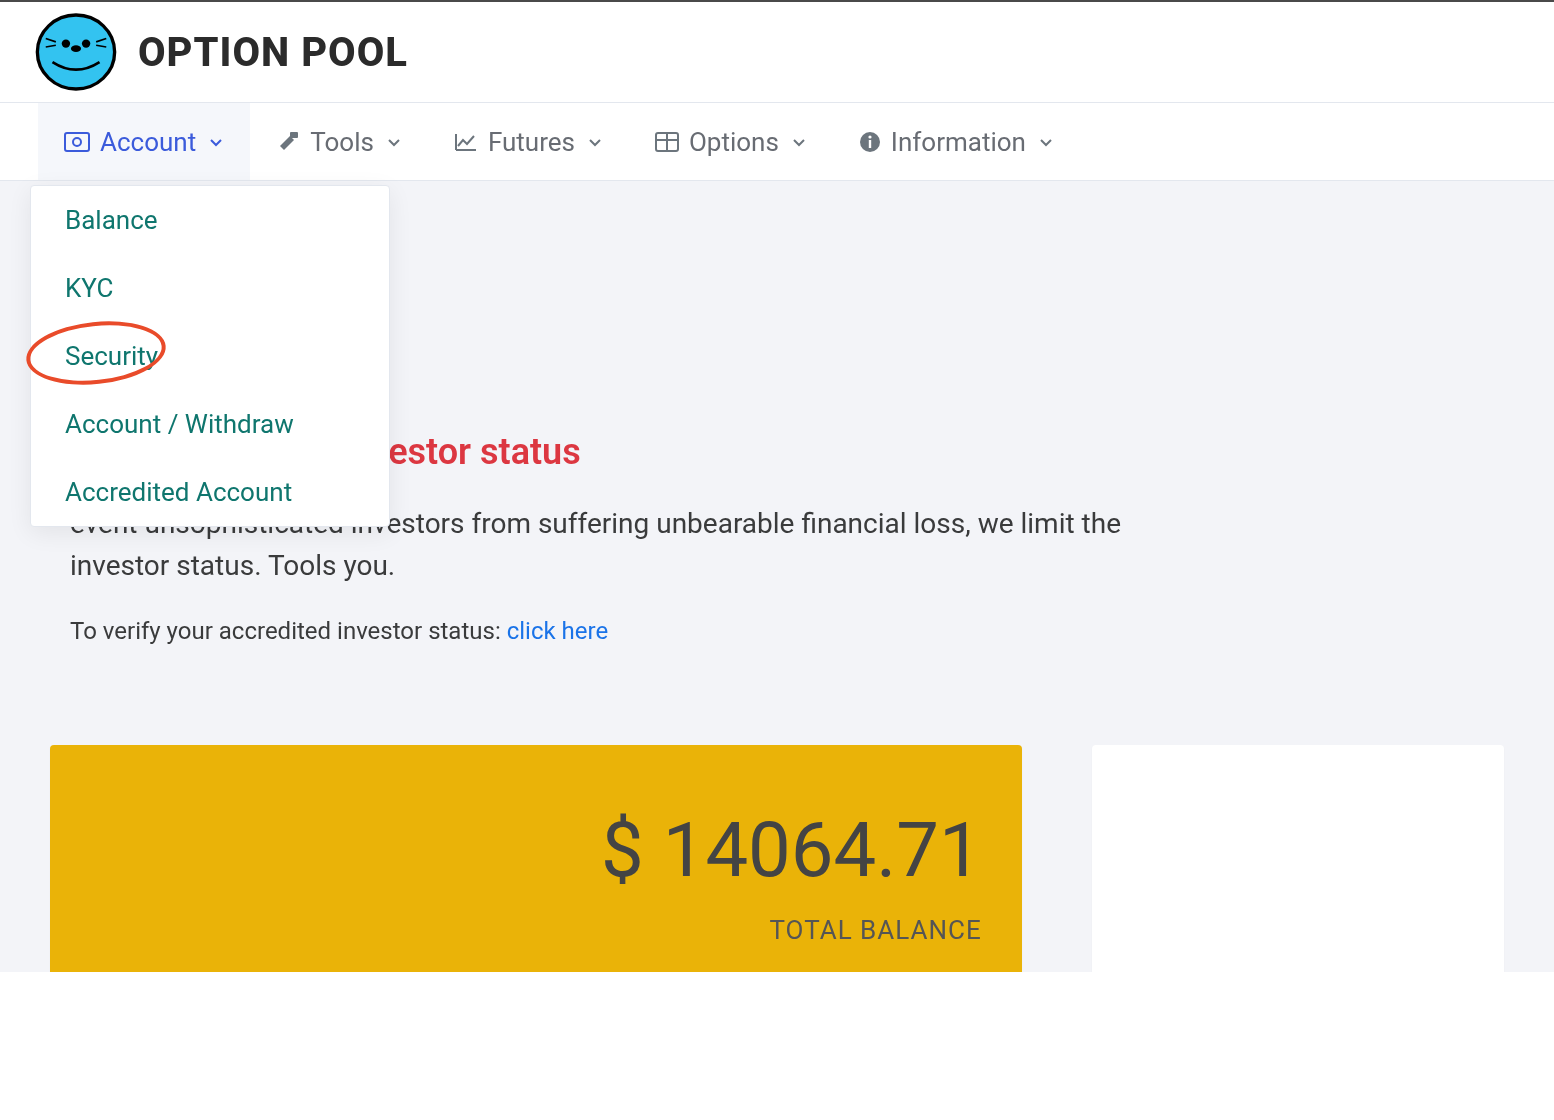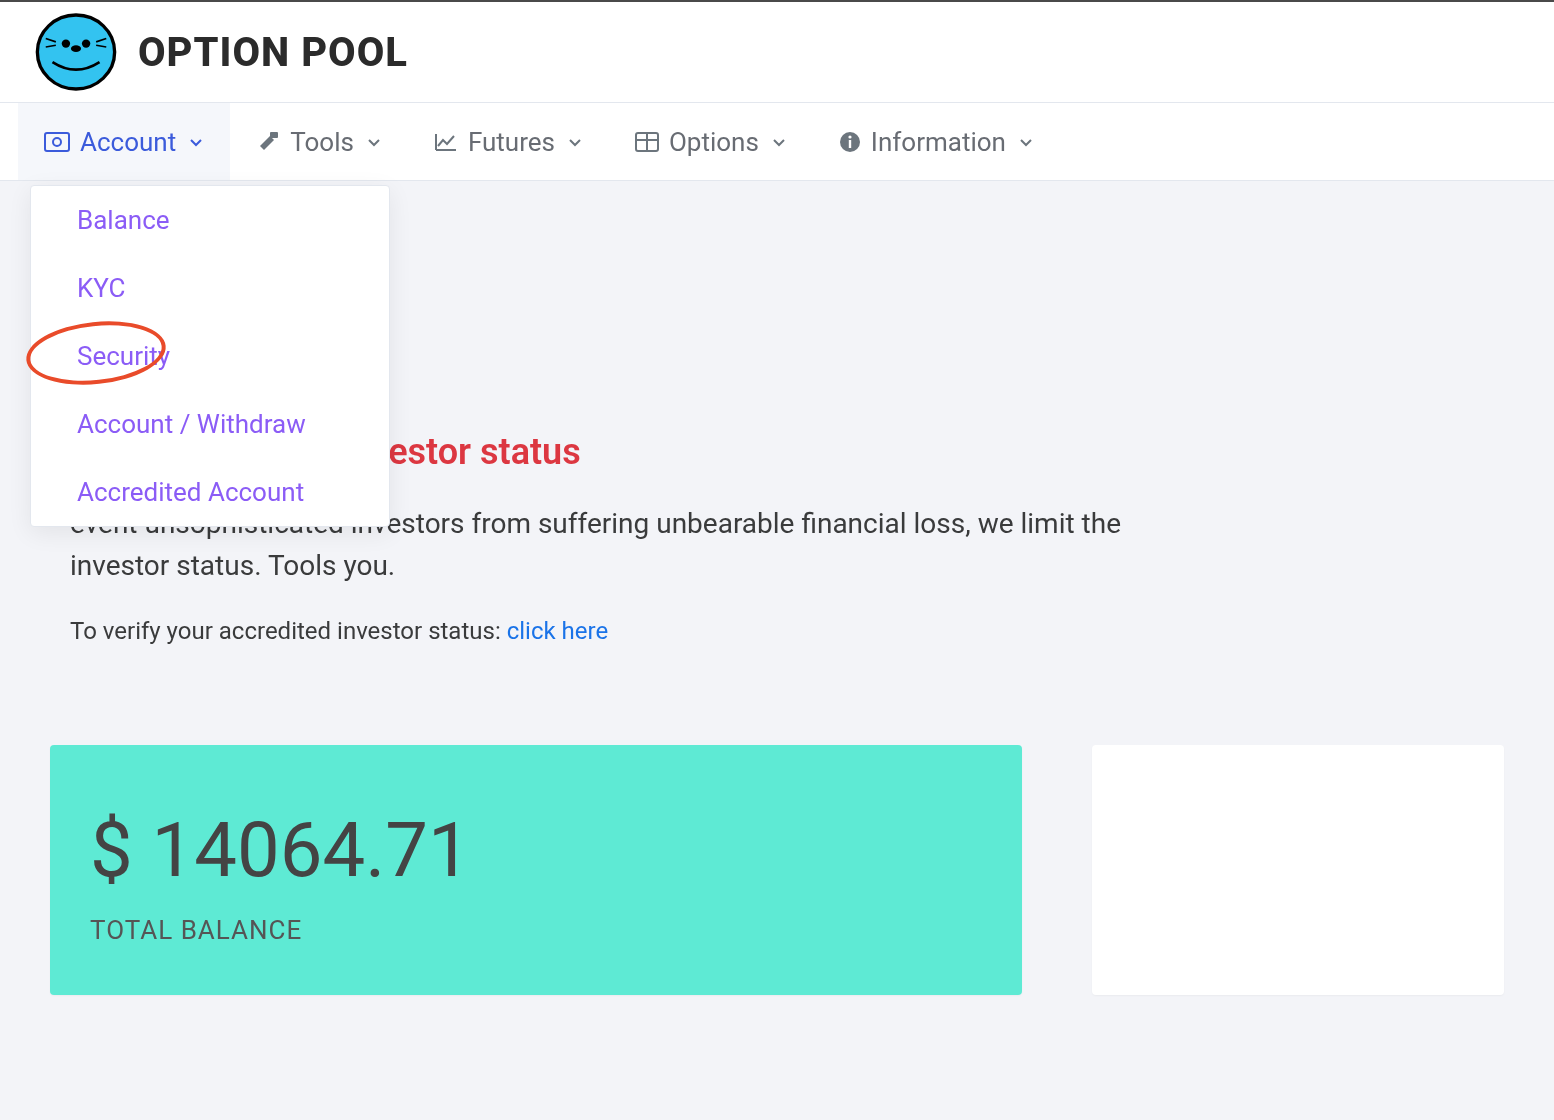--- a/index.html
+++ b/index.html
@@ -15,37 +15,37 @@
   }
   *{box-sizing:border-box;}
   html,body{margin:0;padding:0;}
   body{
     width:1554px;
     background:#ffffff;
     font-family:-apple-system,BlinkMacSystemFont,"Segoe UI",Roboto,"Helvetica Neue",Arial,sans-serif;
     color:var(--ink);
     overflow:hidden;
   }
-  .viewport{width:1554px;height:1120px;position:relative;}
+  .viewport{width:1554px;height:972px;position:relative;}
   .topbar-line{height:2px;background:#4a4a4a;}
   
   .brand-row{
     display:flex;align-items:center;gap:20px;
     padding:8px 26px 8px 34px;
   }
   .logo-wrap{width:84px;height:84px;border-radius:50%;position:relative;}
   .brand-name{
     font-size:40px;font-weight:800;letter-spacing:1px;color:#2b2b2b;
   }
   .brand-divider{height:1px;background:var(--line);}
 
   
   .navbar{
     display:flex;align-items:stretch;
-    padding-left:18px;
+    padding-left:38px;
     background:#ffffff;
     border-bottom:1px solid var(--line);
     height:78px;
   }
   .nav-item{
     display:flex;align-items:center;gap:10px;
     padding:0 26px;
     font-size:26px;
     color:var(--gray);
     cursor:pointer;
@@ -70,23 +70,23 @@
     position:absolute;
     left:30px;top:185px;
     width:360px;
     background:#fff;
     border:1px solid var(--line);
     border-radius:4px;
     box-shadow:0 6px 24px rgba(0,0,0,.07);
     z-index:10;
   }
   .dropdown .dd-item{
-    padding:19px 46px;
+    padding:19px 34px;
     font-size:26px;
-    color:#8b5cf6;
+    color:#0f766e;
     cursor:pointer;
   }
   .circle-annot{
     position:absolute;
     left:26px;top:322px;
     width:140px;height:62px;
     border:4px solid #e94b2a;
     border-radius:50%;
     transform:rotate(-6deg);
     z-index:11;
@@ -106,26 +106,26 @@
   }
   .notice-line2{margin-top:30px;font-size:24px;color:#3a3b3c;}
   .link{color:var(--link);cursor:pointer;}
 
   
   .cards-row{
     display:flex;gap:70px;
     padding:100px 50px 0 50px;
   }
   .card{
-    background:#5eead4;
+    background:#eab308;
     border-radius:4px;
     box-shadow:0 1px 2px rgba(0,0,0,.04);
     padding:60px 40px 50px 40px;
     width:1010px;
-    text-align:left;
+    text-align:right;
   }
   .card2{
     background:#fff;
     width:430px;
     border-radius:4px;
     box-shadow:0 1px 2px rgba(0,0,0,.04);
   }
   .balance-amount{
     font-size:76px;font-weight:400;color:#444;
   }

